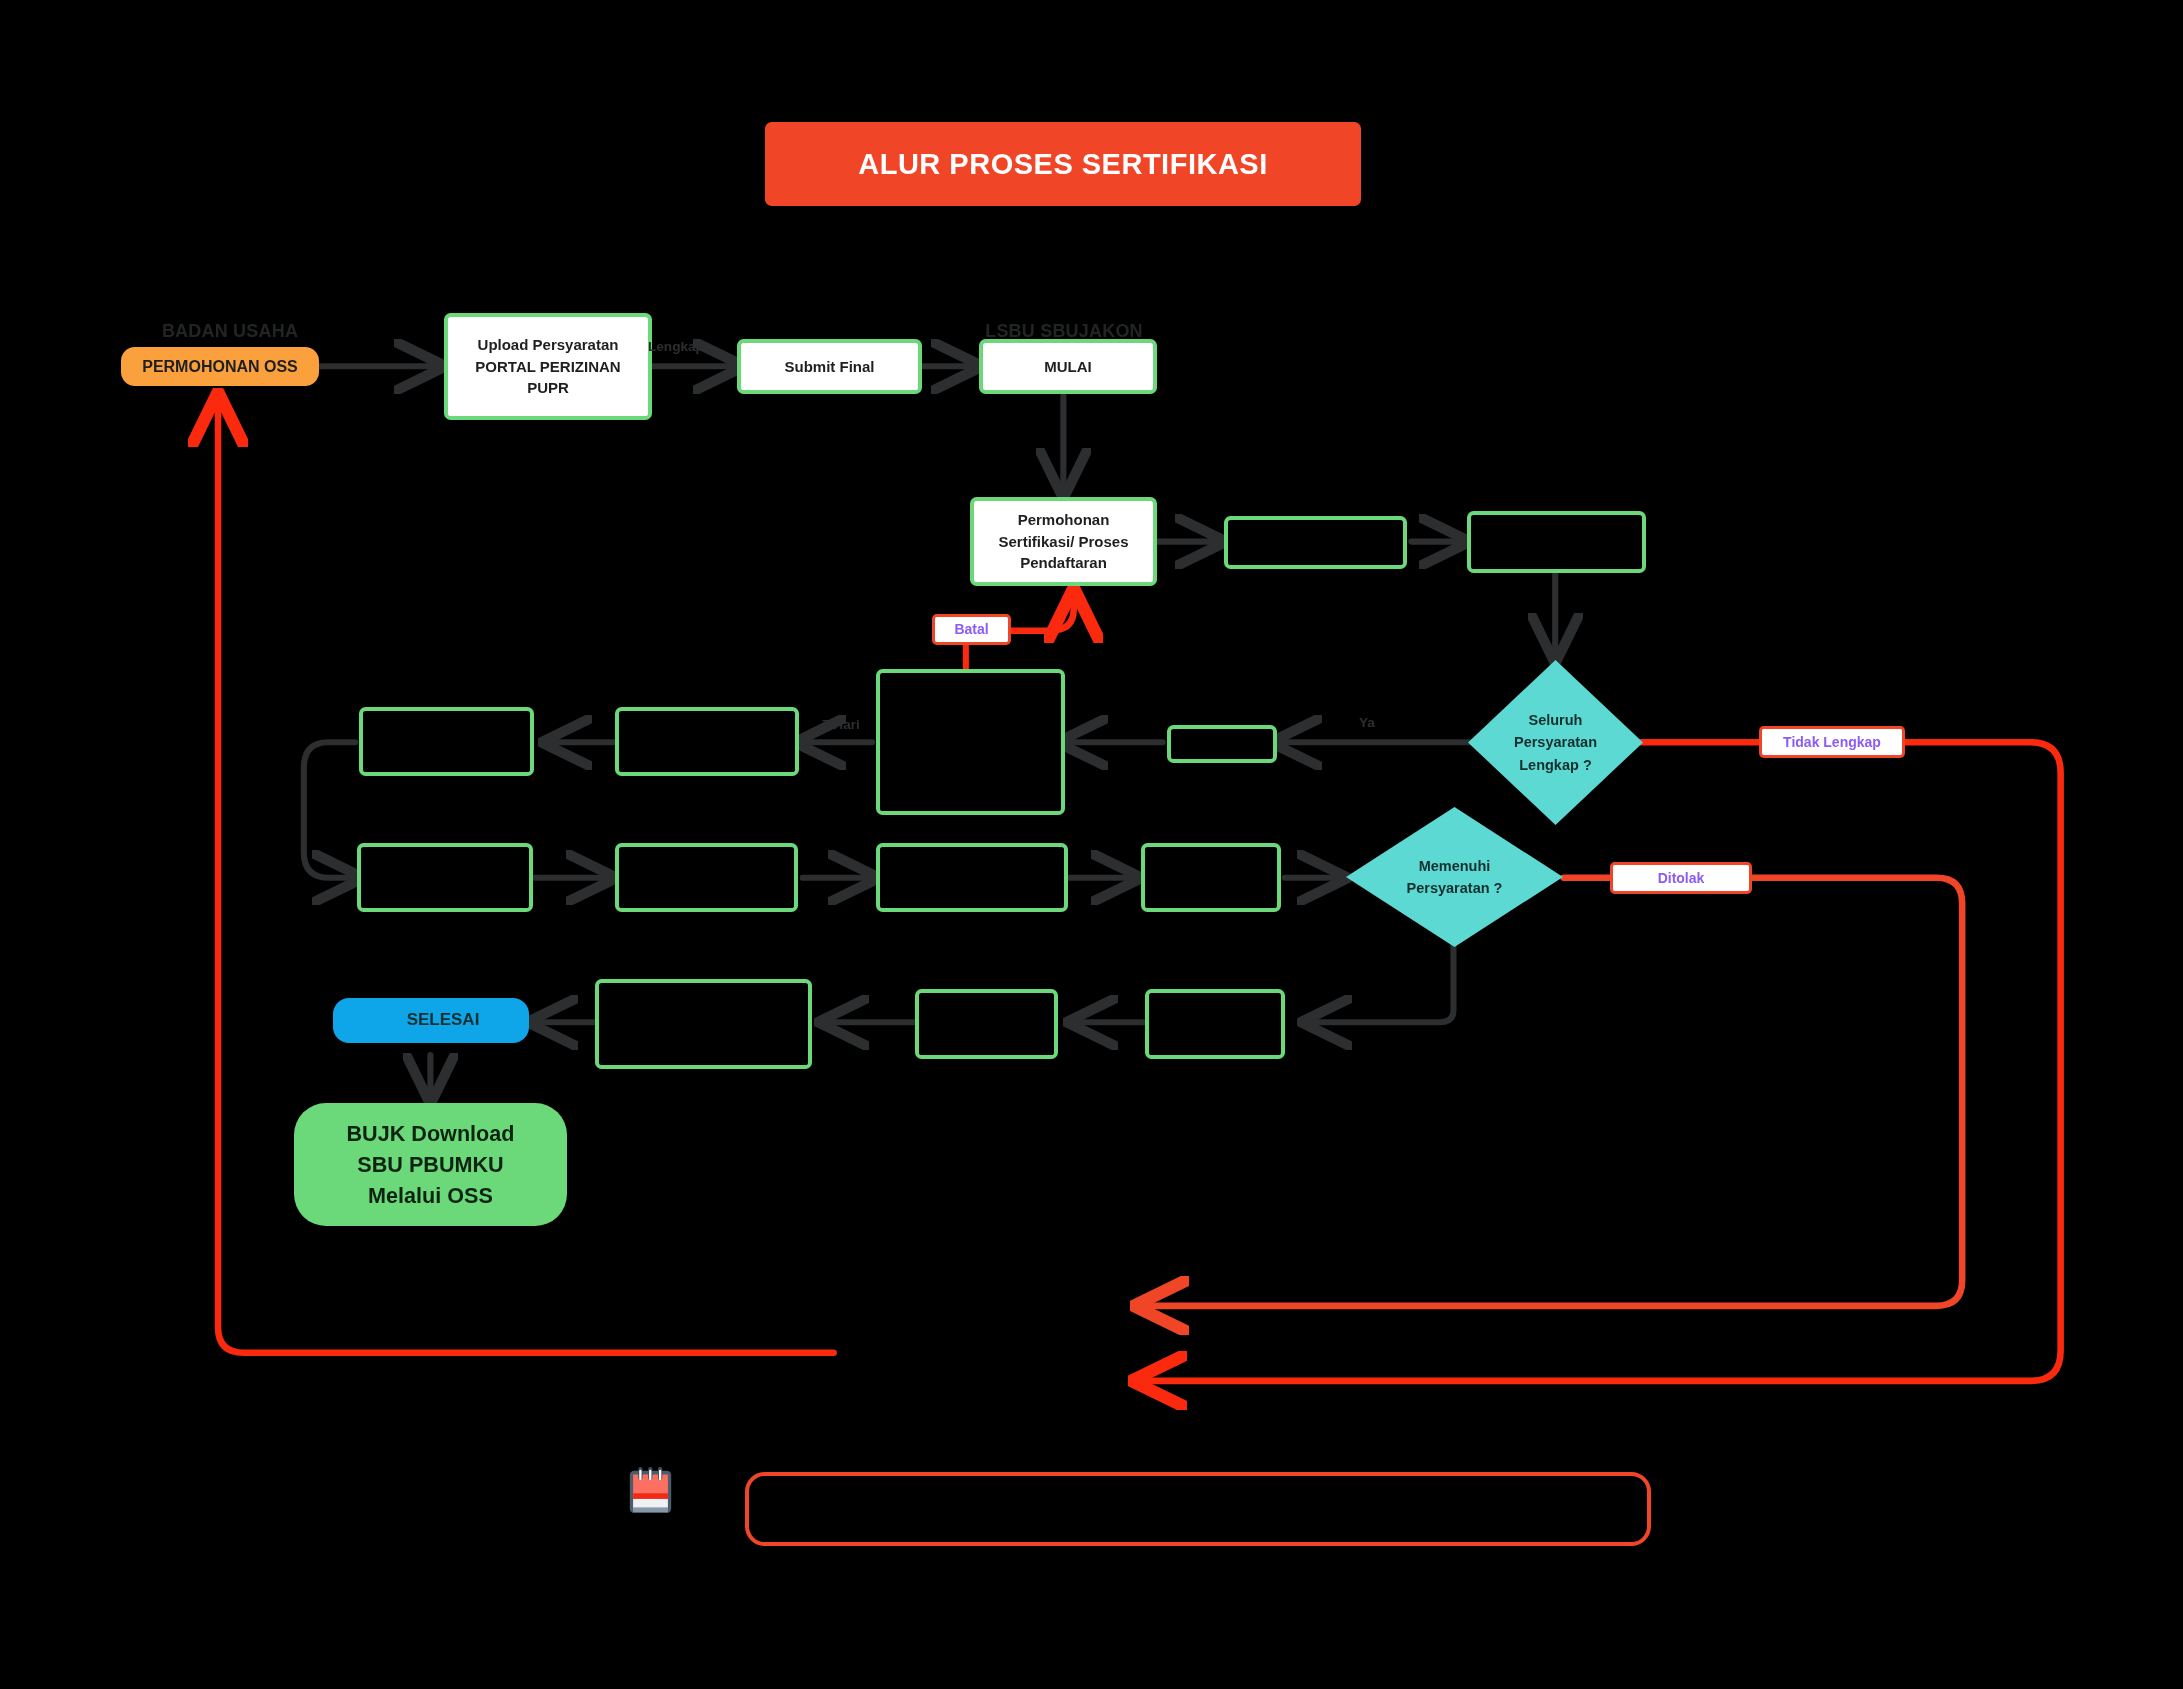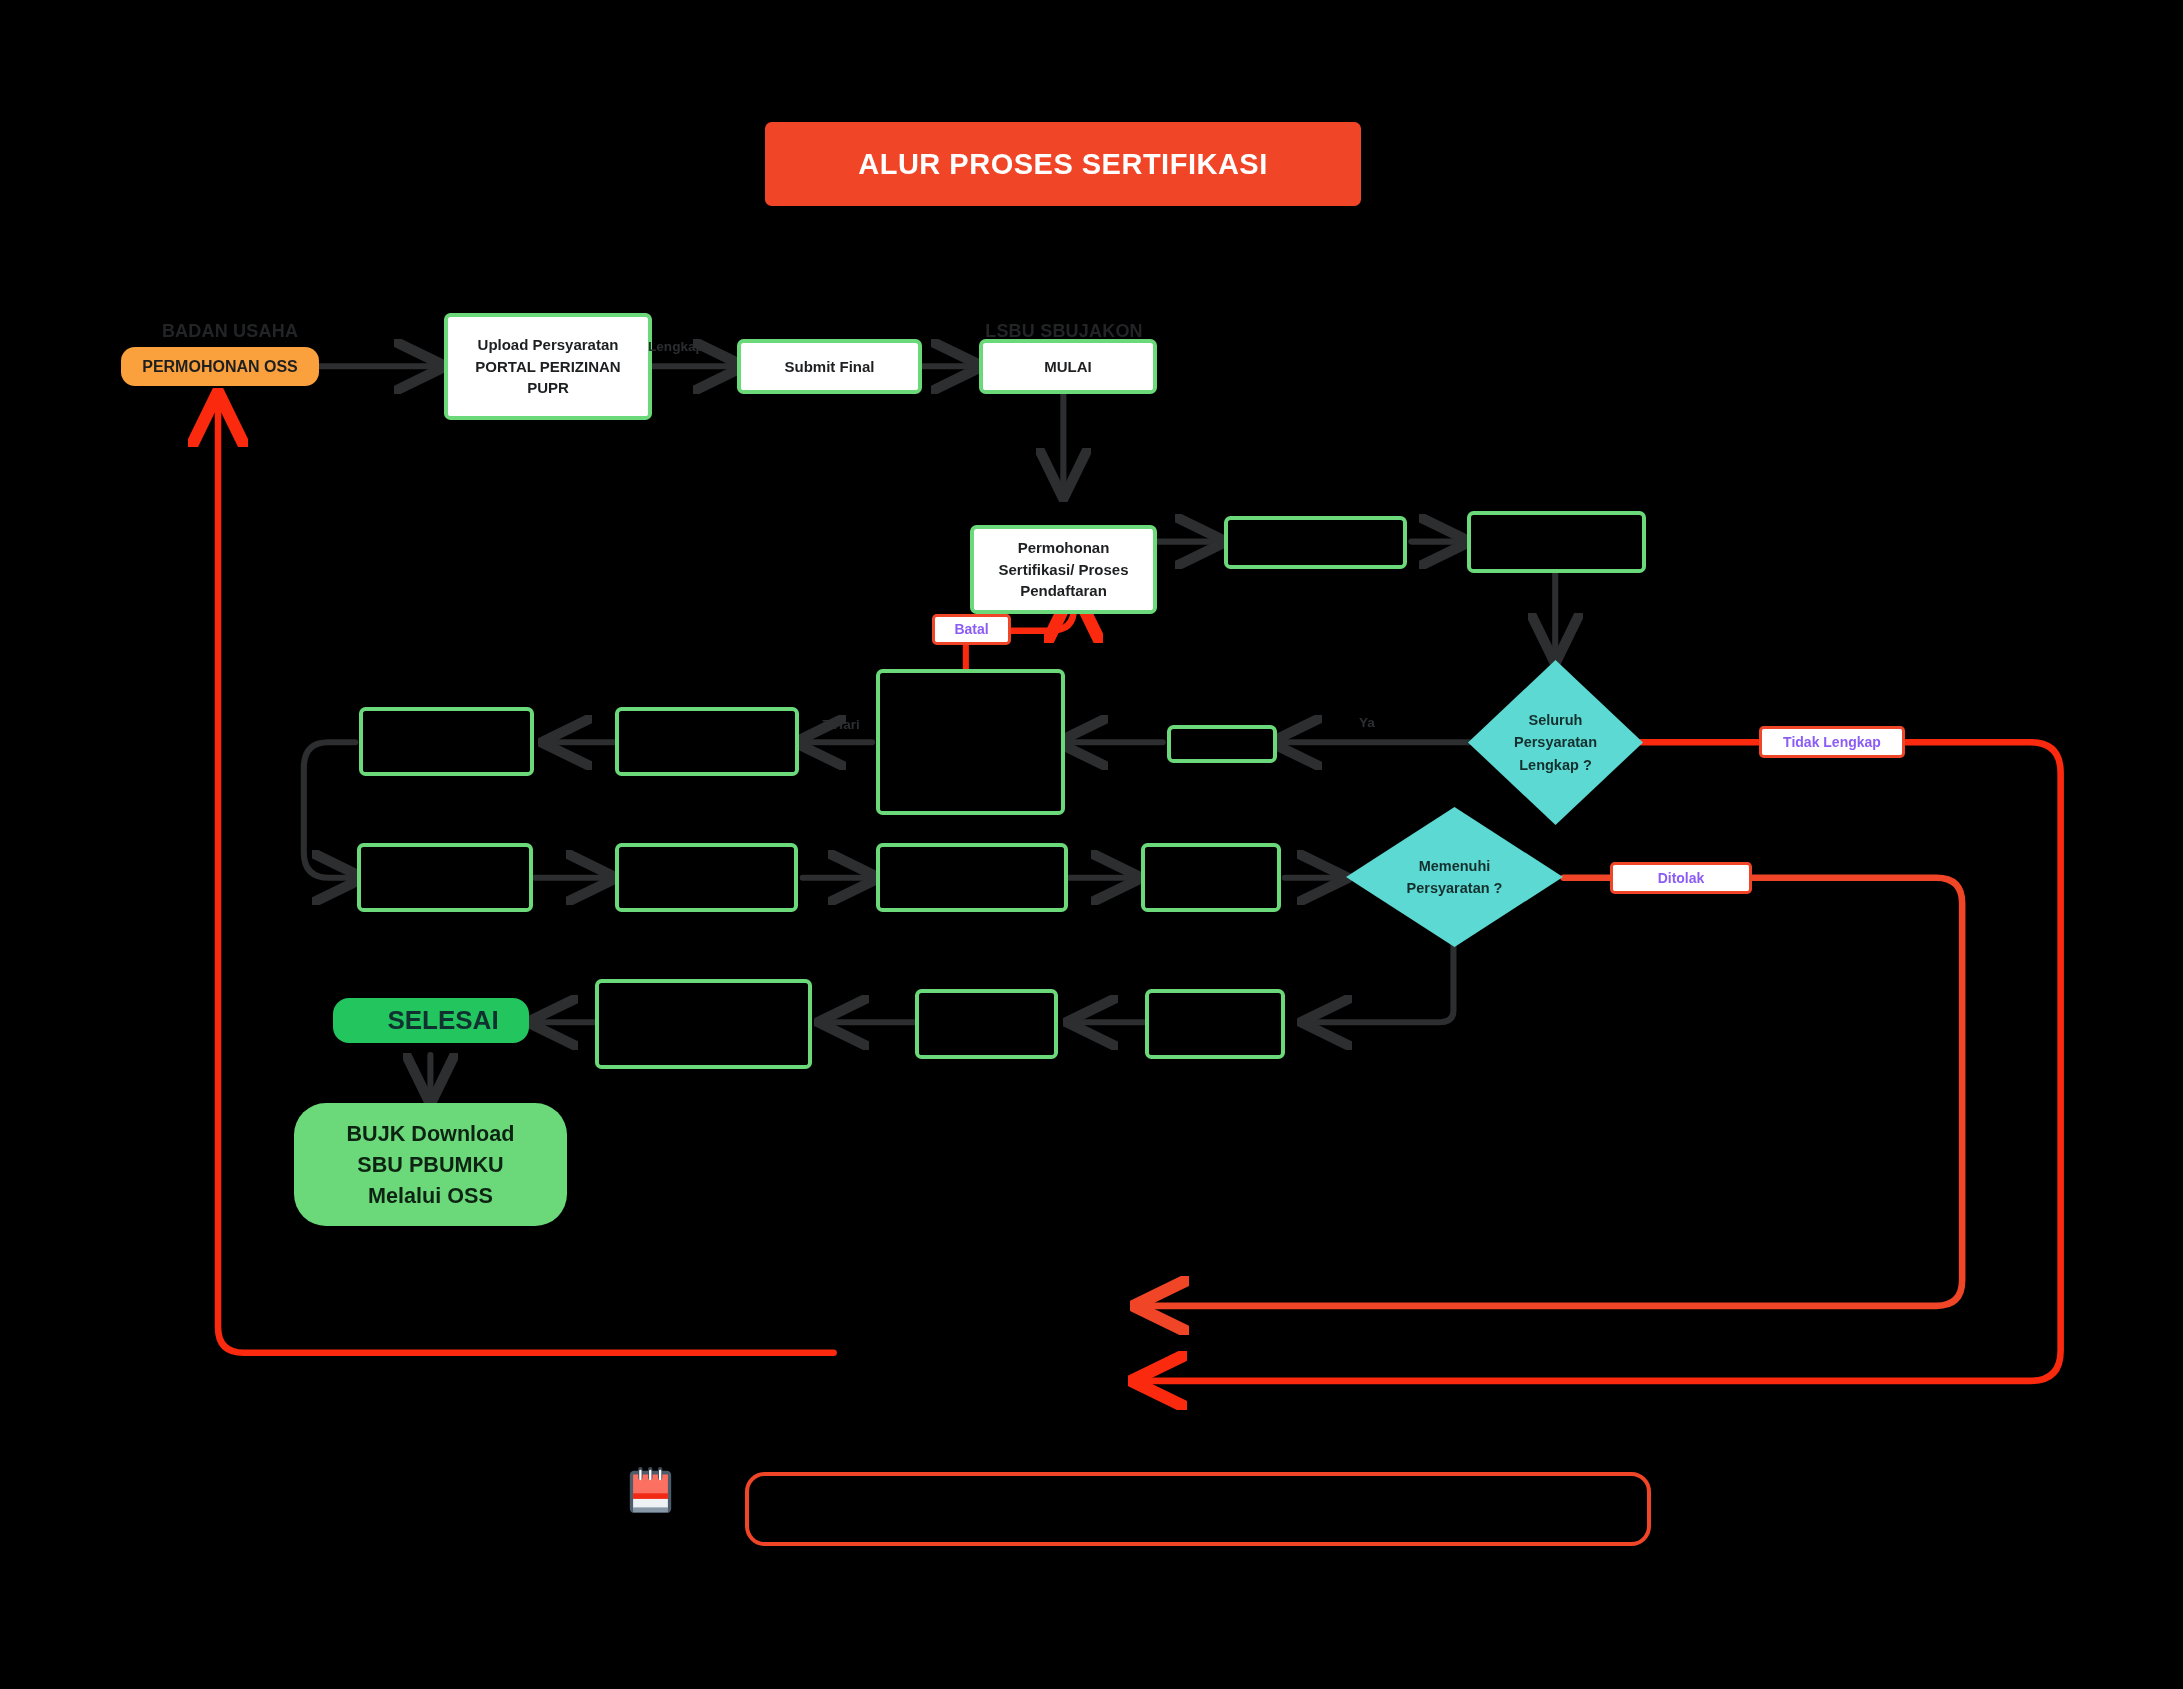--- a/index.html
+++ b/index.html
@@ -53,25 +53,25 @@
   
   .pill-orange {
     background: #faa03c;
     border-radius: 14px;
     color: #1d1f21;
     font-weight: bold;
     font-size: 16px;
   }
   
   .pill-cyan {
-    background: #22c55e;
+    background: #0ea5e9;
     border-radius: 16px;
     color: #10312f;
     font-weight: bold;
-    font-size: 26px;
+    font-size: 17px;
     padding-left: 24px;
   }
   
   .blob-green {
     background: #6bd87a;
     border-radius: 32px;
     color: #0e2412;
     font-weight: bold;
     font-size: 21.6px;
   }
@@ -253,21 +253,21 @@
     <span>PORTAL PERIZINAN</span>
     <span>PUPR</span>
   </div>
 
   <div class="node box-green-filled" style="left:737px; top:339px; width:185px; height:55px;">Submit Final</div>
 
   <div class="node box-green-filled" style="left:979px; top:339px; width:178px; height:55px;">MULAI</div>
 
   <div class="edge-label" style="left:648px; top:339px;">Lengkap</div>
 
-  <div class="node box-green-filled" style="left:970px; top:497px; width:187px; height:89px; flex-direction:column;margin-top:28px;">
+  <div class="node box-green-filled" style="left:970px; top:497px; width:187px; height:89px; flex-direction:column;">
     <span>Permohonan</span>
     <span>Sertifikasi/ Proses</span>
     <span>Pendaftaran</span>
   </div>
 
   <div class="node box-green-empty" style="left:1224px; top:516px; width:183px; height:53px;"></div>
   <div class="node box-green-empty" style="left:1467px; top:511px; width:179px; height:62px;"></div>
 
   <div class="node box-red" style="left:932px; top:614px; width:79px; height:31px;">Batal</div>
 

